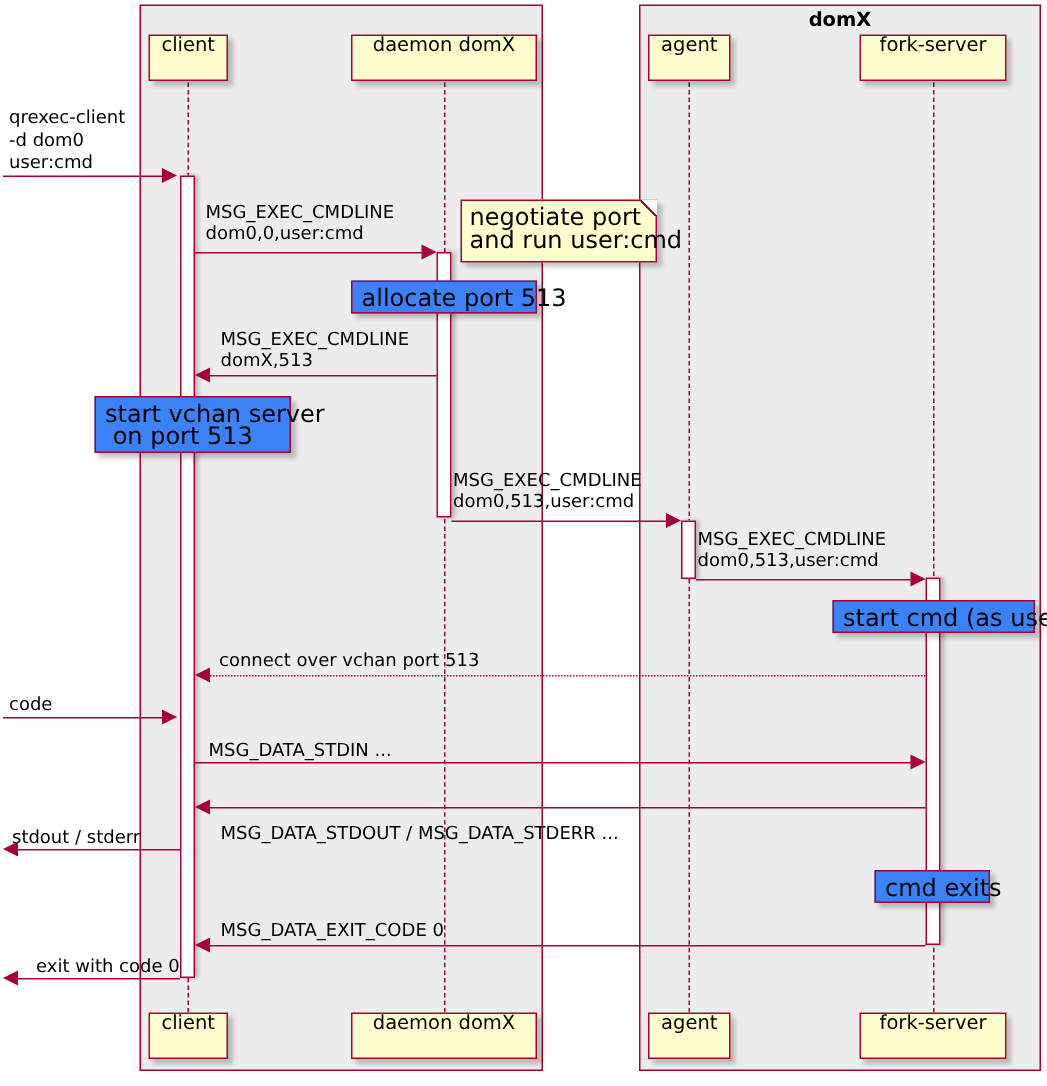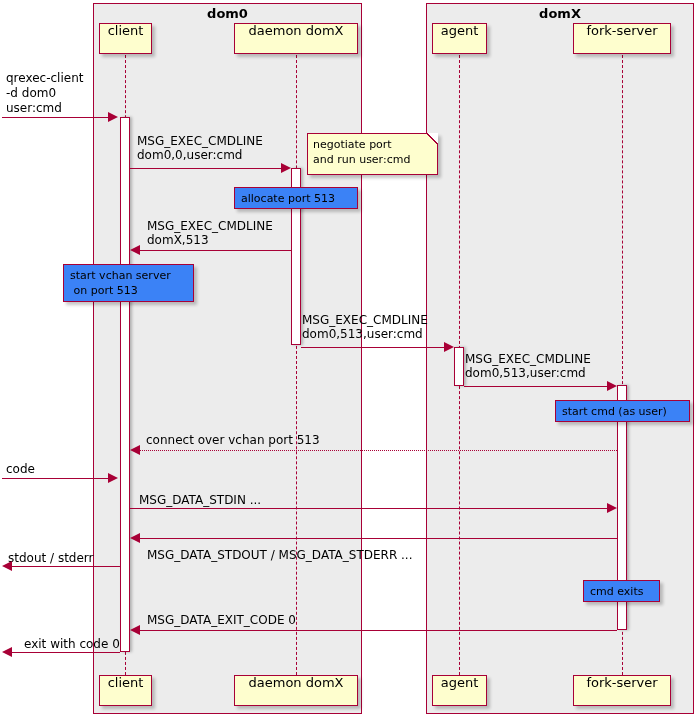--- a/index.html
+++ b/index.html
@@ -91,21 +91,21 @@
     color: #000000;
     white-space: pre;
     line-height: 14px;
   }
   
   .note {
     position: absolute;
     background: #FEFECE;
     border: 1px solid #A80036;
     box-sizing: border-box;
-    font-size: 11px;
+    font-size: 16px;
     color: #000000;
     line-height: 15px;
     padding: 3px 5px 3px 5px;
     box-shadow: 3px 3px 3px rgba(0,0,0,0.22);
     white-space: pre;
   }
   .note.plain {
     background: #3b82f6;
     padding: 3px 6px;
   }
@@ -125,21 +125,20 @@
     white-space: pre;
     line-height: 15px;
   }
 </style>
 </head>
 <body>
 
 <div id="canvas">
 
   <div class="group-box" style="left:93px; top:3px; width:269px; height:711px;"></div>
-  <div class="group-title" style="left:93px; top:6px; width:269px;">dom0</div>
 
   <div class="group-box" style="left:426px; top:3px; width:268px; height:711px;"></div>
   <div class="group-title" style="left:426px; top:6px; width:268px;">domX</div>
 
   <div class="lifeline" style="left:125px; top:55px; height:620px;"></div>
   <div class="lifeline" style="left:296px; top:55px; height:620px;"></div>
   <div class="lifeline" style="left:459px; top:55px; height:620px;"></div>
   <div class="lifeline" style="left:622px; top:55px; height:620px;"></div>
 
   <div class="participant" style="left:99px; top:23px; width:53px; height:31px;">

